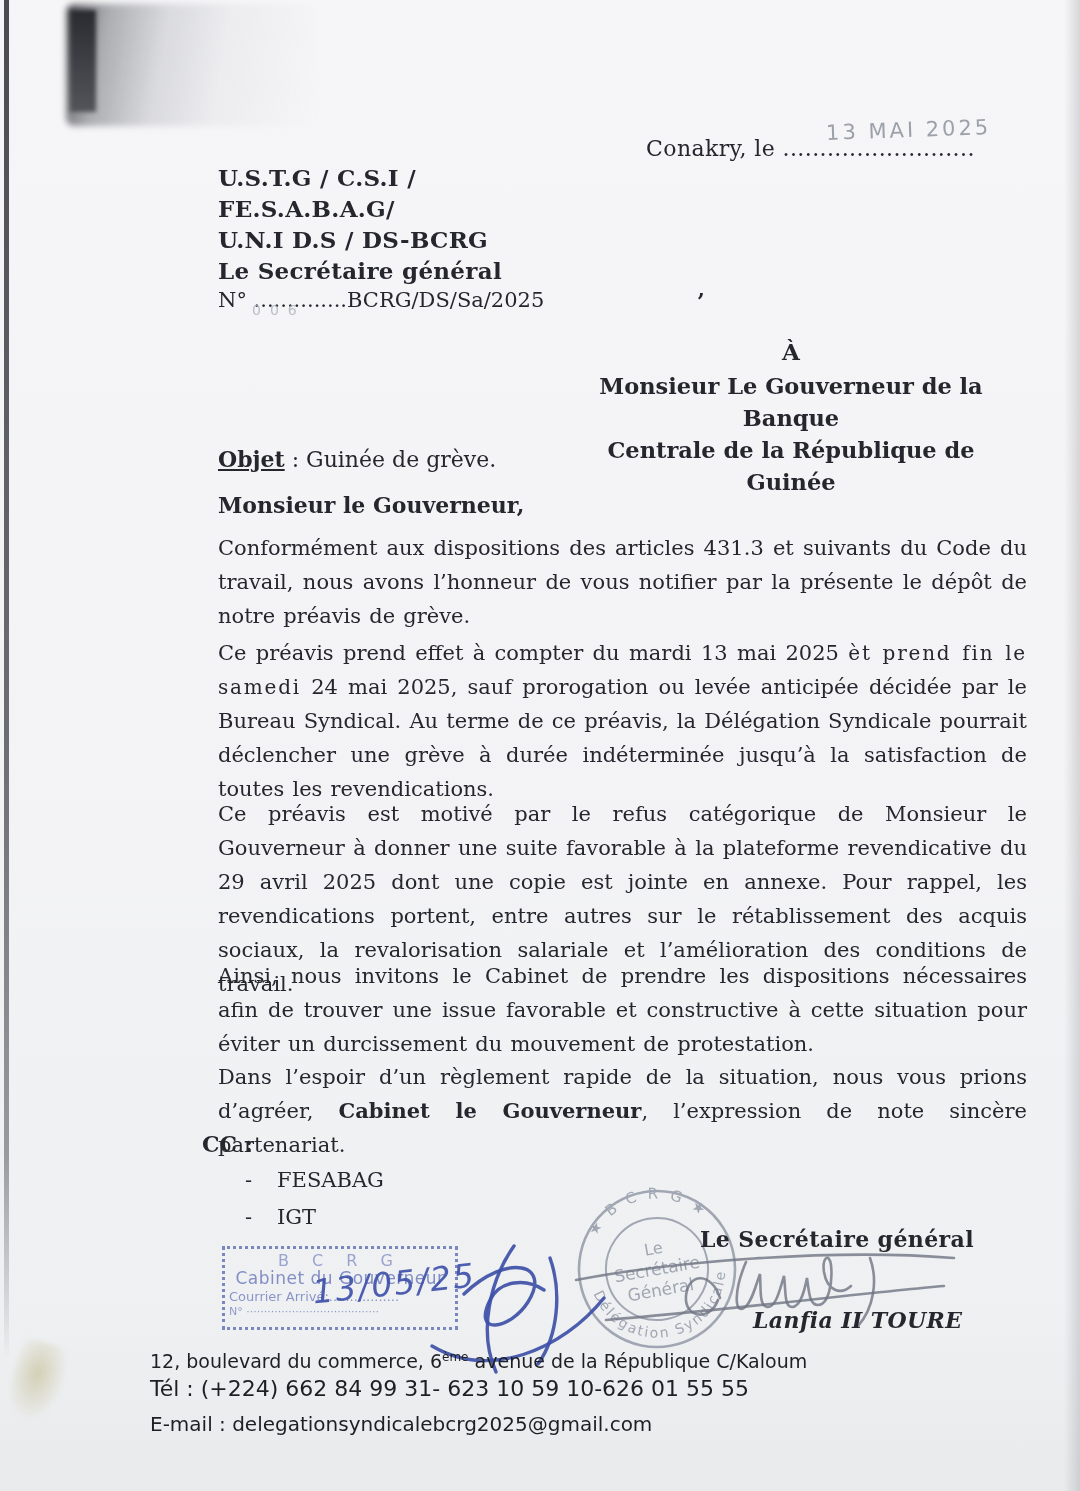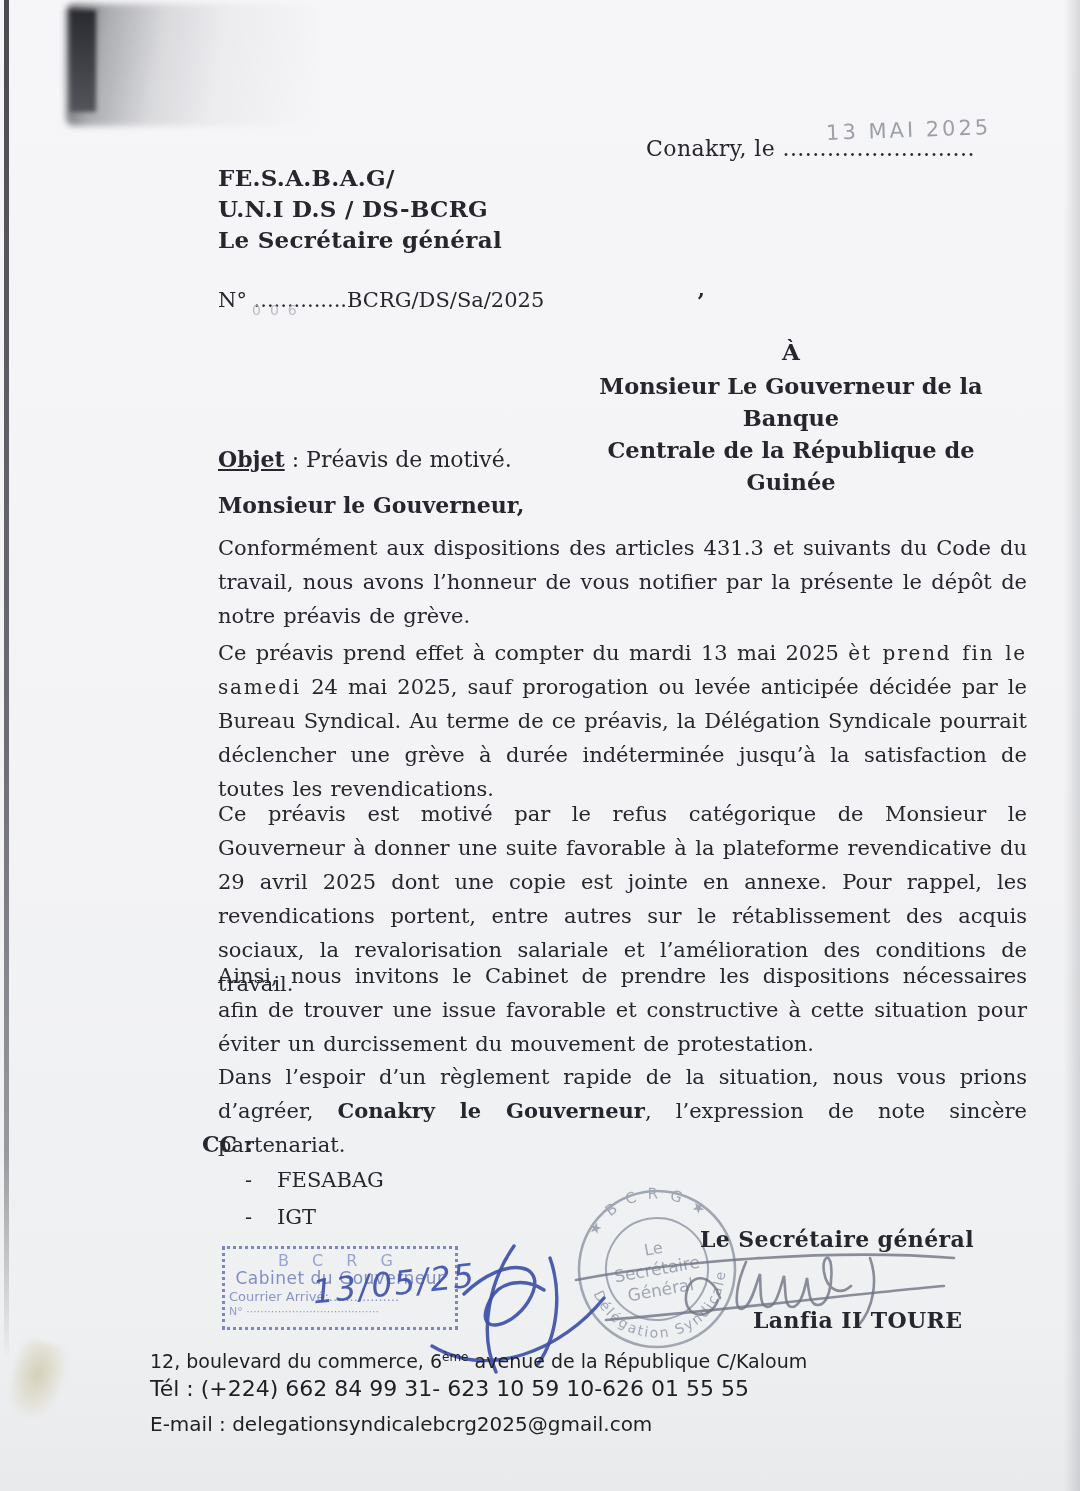--- a/index.html
+++ b/index.html
@@ -56,21 +56,21 @@
 
   .round-stamp{position:absolute;left:566px;top:1178px;width:182px;height:182px;
     transform:rotate(-10deg);opacity:.9;}
   .round-stamp svg{width:100%;height:100%;}
   .round-stamp .ring{fill:none;stroke:#98a0ad;}
   .round-stamp text{fill:#98a0ad;font-family:"DejaVu Sans","Liberation Sans",sans-serif;}
 
   .sig-title{position:absolute;left:700px;top:1226px;font-size:22px;font-weight:bold;letter-spacing:.4px;}
   .sig-scribble{position:absolute;left:570px;top:1232px;width:390px;height:110px;}
   .sig-scribble path{stroke:#6f7482;stroke-width:2.6;fill:none;opacity:.8;stroke-linecap:round;}
-  .sig-name{position:absolute;left:753px;top:1307px;font-size:22px;font-weight:bold;letter-spacing:.4px;}
+  .sig-name{position:absolute;left:753px;top:1307px;font-size:22px;font-weight:bold;letter-spacing:.4px;font-style:italic;}
 
   .arrival-stamp{position:absolute;left:222px;top:1246px;width:236px;height:84px;
     border:3px dotted rgba(84,102,176,.75);color:#5565b1;
     font-family:"DejaVu Sans","Liberation Sans",sans-serif;padding:2px 4px;box-sizing:border-box;}
   .arrival-stamp .l1{text-align:center;font-size:16px;letter-spacing:9px;opacity:.55;}
   .arrival-stamp .l2{text-align:center;font-size:17px;letter-spacing:.5px;opacity:.7;margin-top:-2px;white-space:nowrap;}
   .arrival-stamp .l3{font-size:13px;opacity:.65;margin-top:1px;white-space:nowrap;overflow:hidden;}
   .arrival-stamp .l4{font-size:11px;opacity:.6;margin-top:1px;white-space:nowrap;overflow:hidden;}
   .arrival-date{position:absolute;left:312px;top:1264px;font-size:33px;color:#3c4ea9;
     font-style:italic;letter-spacing:2px;transform:rotate(-6deg);
@@ -93,43 +93,44 @@
   <div class="edge-right"></div>
   <div class="edge-left-line"></div>
   <div class="smudge"></div>
   <div class="smudge-core"></div>
   <div class="blemish"></div>
 
   <div class="date-line"><span>Conakry, le </span><span>..........................</span></div>
   <div class="date-stamp">13 MAI 2025</div>
 
   <div class="letterhead">
+    <div>U.S.T.G / C.S.I /</div>
     <div>FE.S.A.B.A.G/</div>
     <div>U.N.I D.S / DS-BCRG</div>
     <div>Le Secrétaire général</div>
   </div>
 
   <div class="ref"><span>N° </span><span>..............</span><span>BCRG/DS/Sa/2025</span></div>
   <div class="ref-stamp">006</div>
   <div class="apostrophe">’</div>
 
   <div class="recipient">
     <div class="to">À</div>
     <div>Monsieur Le Gouverneur de la Banque</div>
     <div>Centrale de la République de Guinée</div>
   </div>
 
-  <div class="subject"><span class="lbl">Objet</span><span> : </span><span>Préavis de motivé.</span></div>
+  <div class="subject"><span class="lbl">Objet</span><span> : </span><span>Guinée de grève.</span></div>
   <div class="salutation">Monsieur le Gouverneur,</div>
 
   <div class="para p1">Conformément aux dispositions des articles 431.3 et suivants du Code du travail, nous avons l’honneur de vous notifier par la présente le dépôt de notre préavis de grève.</div>
   <div class="para p2"><span>Ce préavis prend effet à compter du mardi 13 mai 2025 </span><span class="spaced">èt prend fin le samedi</span><span> 24 mai 2025, sauf prorogation ou levée anticipée décidée par le Bureau Syndical. Au terme de ce préavis, la Délégation Syndicale pourrait déclencher une grève à durée indéterminée jusqu’à la satisfaction de toutes les revendications.</span></div>
   <div class="para p3">Ce préavis est motivé par le refus catégorique de Monsieur le Gouverneur à donner une suite favorable à la plateforme revendicative du 29 avril 2025 dont une copie est jointe en annexe. Pour rappel, les revendications portent, entre autres sur le rétablissement des acquis sociaux, la revalorisation salariale et l’amélioration des conditions de travail.</div>
   <div class="para p4">Ainsi, nous invitons le Cabinet de prendre les dispositions nécessaires afin de trouver une issue favorable et constructive à cette situation pour éviter un durcissement du mouvement de protestation.</div>
-  <div class="para p5"><span>Dans l’espoir d’un règlement rapide de la situation, nous vous prions d’agréer, </span><span class="b">Conakry le Gouverneur</span><span>, l’expression de note sincère partenariat.</span></div>
+  <div class="para p5"><span>Dans l’espoir d’un règlement rapide de la situation, nous vous prions d’agréer, </span><span class="b">Cabinet le Gouverneur</span><span>, l’expression de note sincère partenariat.</span></div>
 
   <div class="cc-label">CC :</div>
   <div class="cc-item cc-1">
       <span class="dash">-</span>
       <span>FESABAG</span>
     </div>
   <div class="cc-item cc-2">
       <span class="dash">-</span>
       <span>IGT</span>
     </div>

